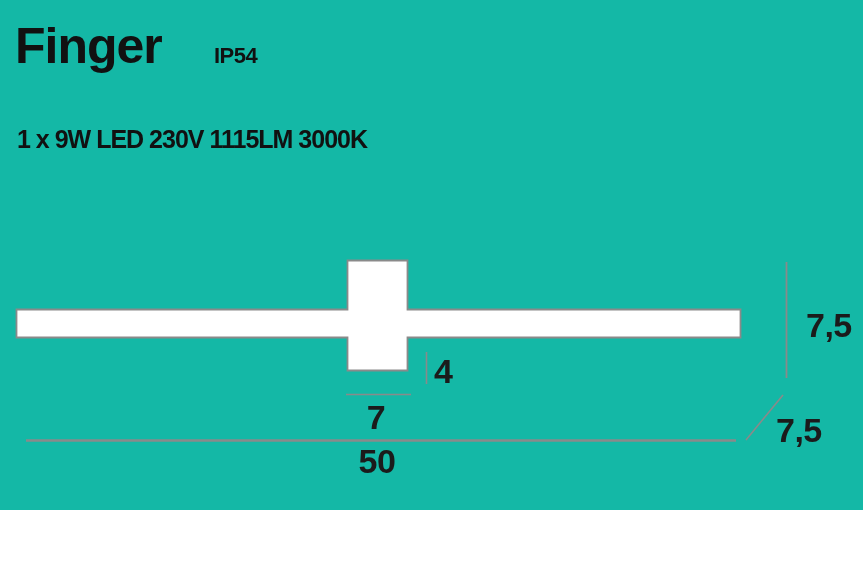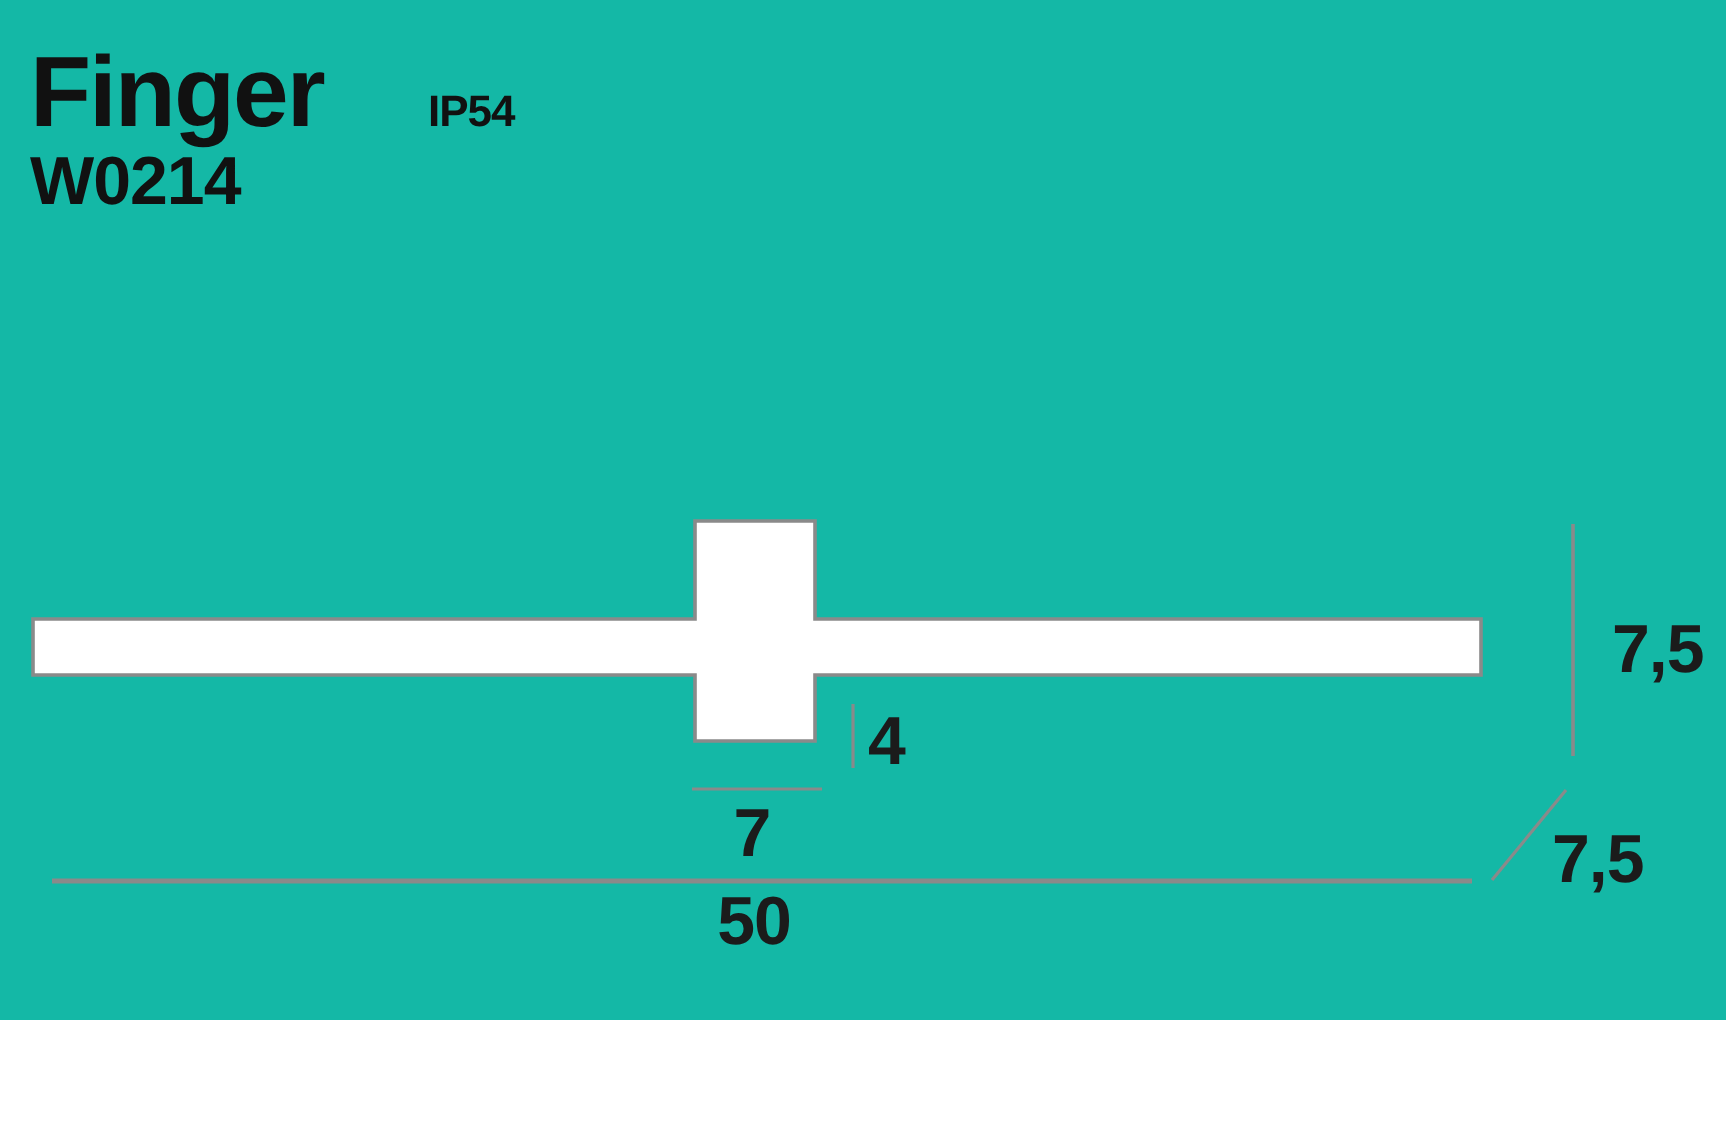--- a/index.html
+++ b/index.html
@@ -50,21 +50,21 @@
   .dim-height       { left: 806px; top: 308px; }
   .dim-depth        { left: 776px; top: 413px; }
 </style>
 </head>
 <body>
 
 <div class="page">
 
   <div class="abs product-name">Finger</div>
   <div class="abs ip-rating">IP54</div>
-  <div class="abs model-code">W0214</div>
+  <div class="abs spec-line">1 x 9W LED 230V 1115LM 3000K</div>
 
   <svg class="drawing-svg" width="863" height="567" viewBox="0 0 863 567">
 
     <path d="M16.5,309.5 H347.5 V260.5 H407.5 V309.5 H740.5 V337.5 H407.5 V370.5 H347.5 V337.5 H16.5 Z" fill="#ffffff" stroke="#8a8a8a" stroke-width="1.8" stroke-linejoin="miter"></path>
 
     <line x1="426.5" y1="352" x2="426.5" y2="384" stroke="#8a8a8a" stroke-width="1.6"></line>
 
     <line x1="346" y1="394.5" x2="411" y2="394.5" stroke="#8a8a8a" stroke-width="1.6"></line>
 
     <line x1="786.5" y1="262" x2="786.5" y2="378" stroke="#8a8a8a" stroke-width="1.8"></line>

